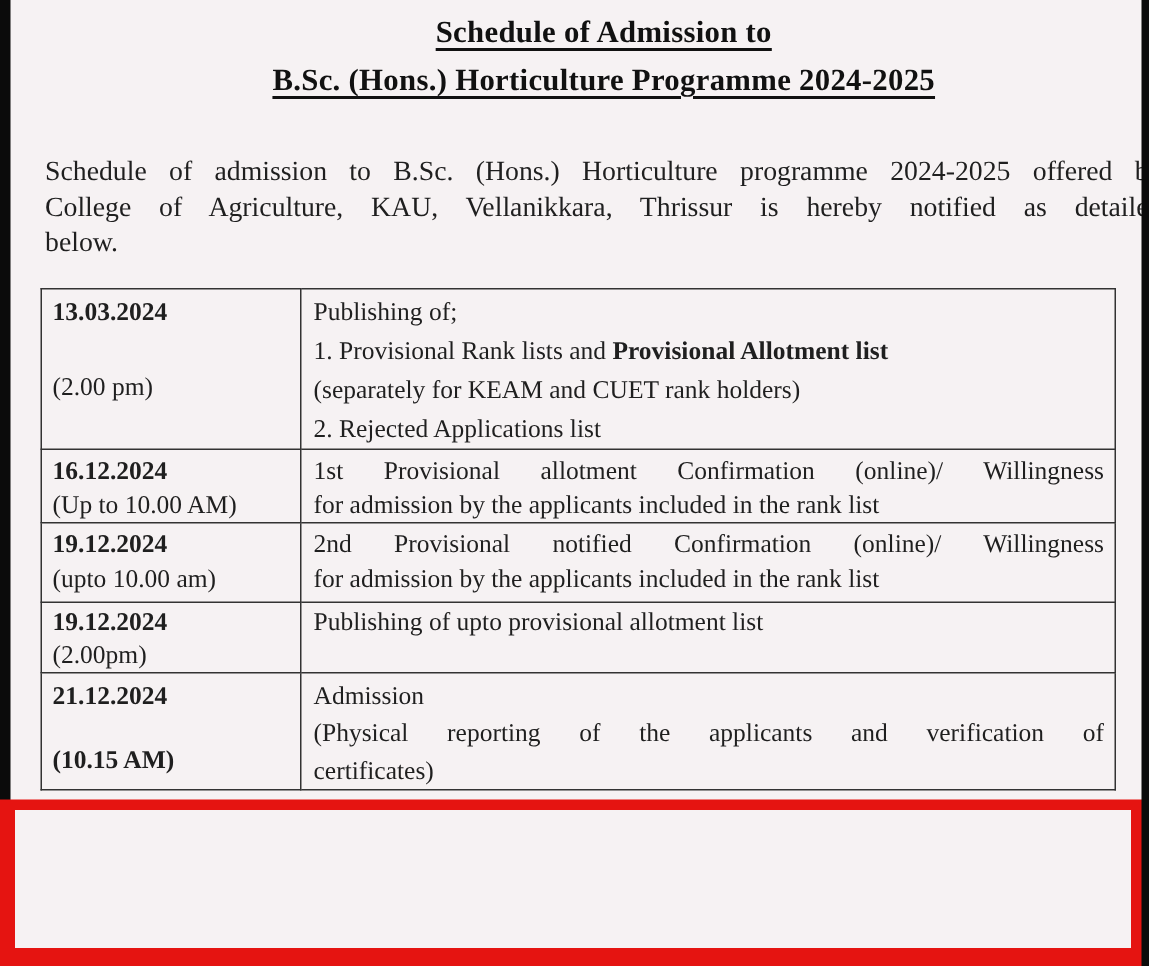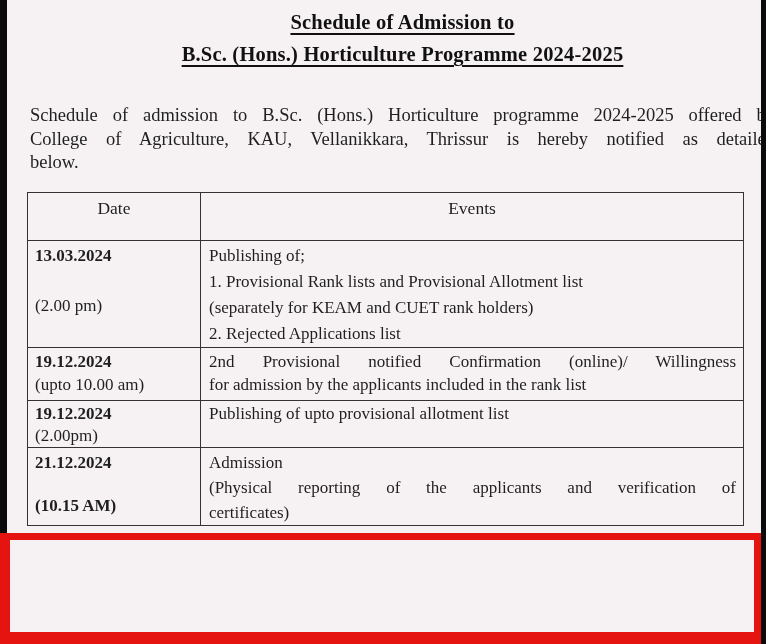--- a/index.html
+++ b/index.html
@@ -60,21 +60,21 @@
   td.evcell   { padding: 2px 7px 0 8px; }
   .date { font-weight: bold; }
   tr.r1 { height: 106px; } tr.r1 td { line-height: 26px; }
   tr.r2 { height: 48px; }  tr.r2 td { line-height: 23px; }
   tr.r3 { height: 54px; }  tr.r3 td { line-height: 25px; }
   tr.r4 { height: 53px; }  tr.r4 td { line-height: 23px; }
   tr.r5 { height: 47px; }  tr.r5 td { line-height: 22px; }
   tr.r6 { height: 75px; margin-left: 39px; }  tr.r6 td { line-height: 25px; }
   .gap1 { margin-top: 24px; }
   .gap2 { margin-top: 18px; font-weight: bold; }
-  .b { font-weight: normal; }
+  .b { font-weight: bold; }
   .hlbox {
     position: absolute; left: 0; top: 533px; width: 766px; height: 111px;
     border-style: solid; border-color: var(--highlight-red);
     border-width: 7px 12px 12px 10px;
     z-index: 30; pointer-events: none;
   }
 </style>
 </head>
 <body>
 
@@ -89,38 +89,44 @@
   <div class="jline">College of Agriculture, KAU, Vellanikkara, Thrissur is hereby notified as detailed</div>
   <div>below.</div>
 </div>
 
 <table class="sched">
   <colgroup>
       <col class="c1">
       <col class="c2">
     </colgroup>
   <tbody>
-      <tr>
-    <th>Date</th>
-    <th>Events</th>
-  </tr>
 
   <tr class="r1">
     <td class="datecell">
       <div class="date">13.03.2024</div>
       <div class="gap1">(2.00 pm)</div>
     </td>
     <td class="evcell">
       <div>Publishing of;</div>
       <div><span>1. Provisional Rank lists and </span><span class="b">Provisional Allotment list</span></div>
       <div>(separately for KEAM and CUET rank holders)</div>
       <div>2. Rejected Applications list</div>
     </td>
   </tr>
 
+  <tr class="r2">
+    <td class="datecell">
+      <div class="date">16.12.2024</div>
+      <div>(Up to 10.00 AM)</div>
+    </td>
+    <td class="evcell">
+      <div class="jline">1st Provisional allotment Confirmation (online)/ Willingness</div>
+      <div>for admission by the applicants included in the rank list</div>
+    </td>
+  </tr>
 
 
   <tr class="r4">
     <td class="datecell">
       <div class="date">19.12.2024</div>
       <div>(upto 10.00 am)</div>
     </td>
     <td class="evcell">
       <div class="jline">2nd Provisional notified Confirmation (online)/ Willingness</div>
       <div>for admission by the applicants included in the rank list</div>

